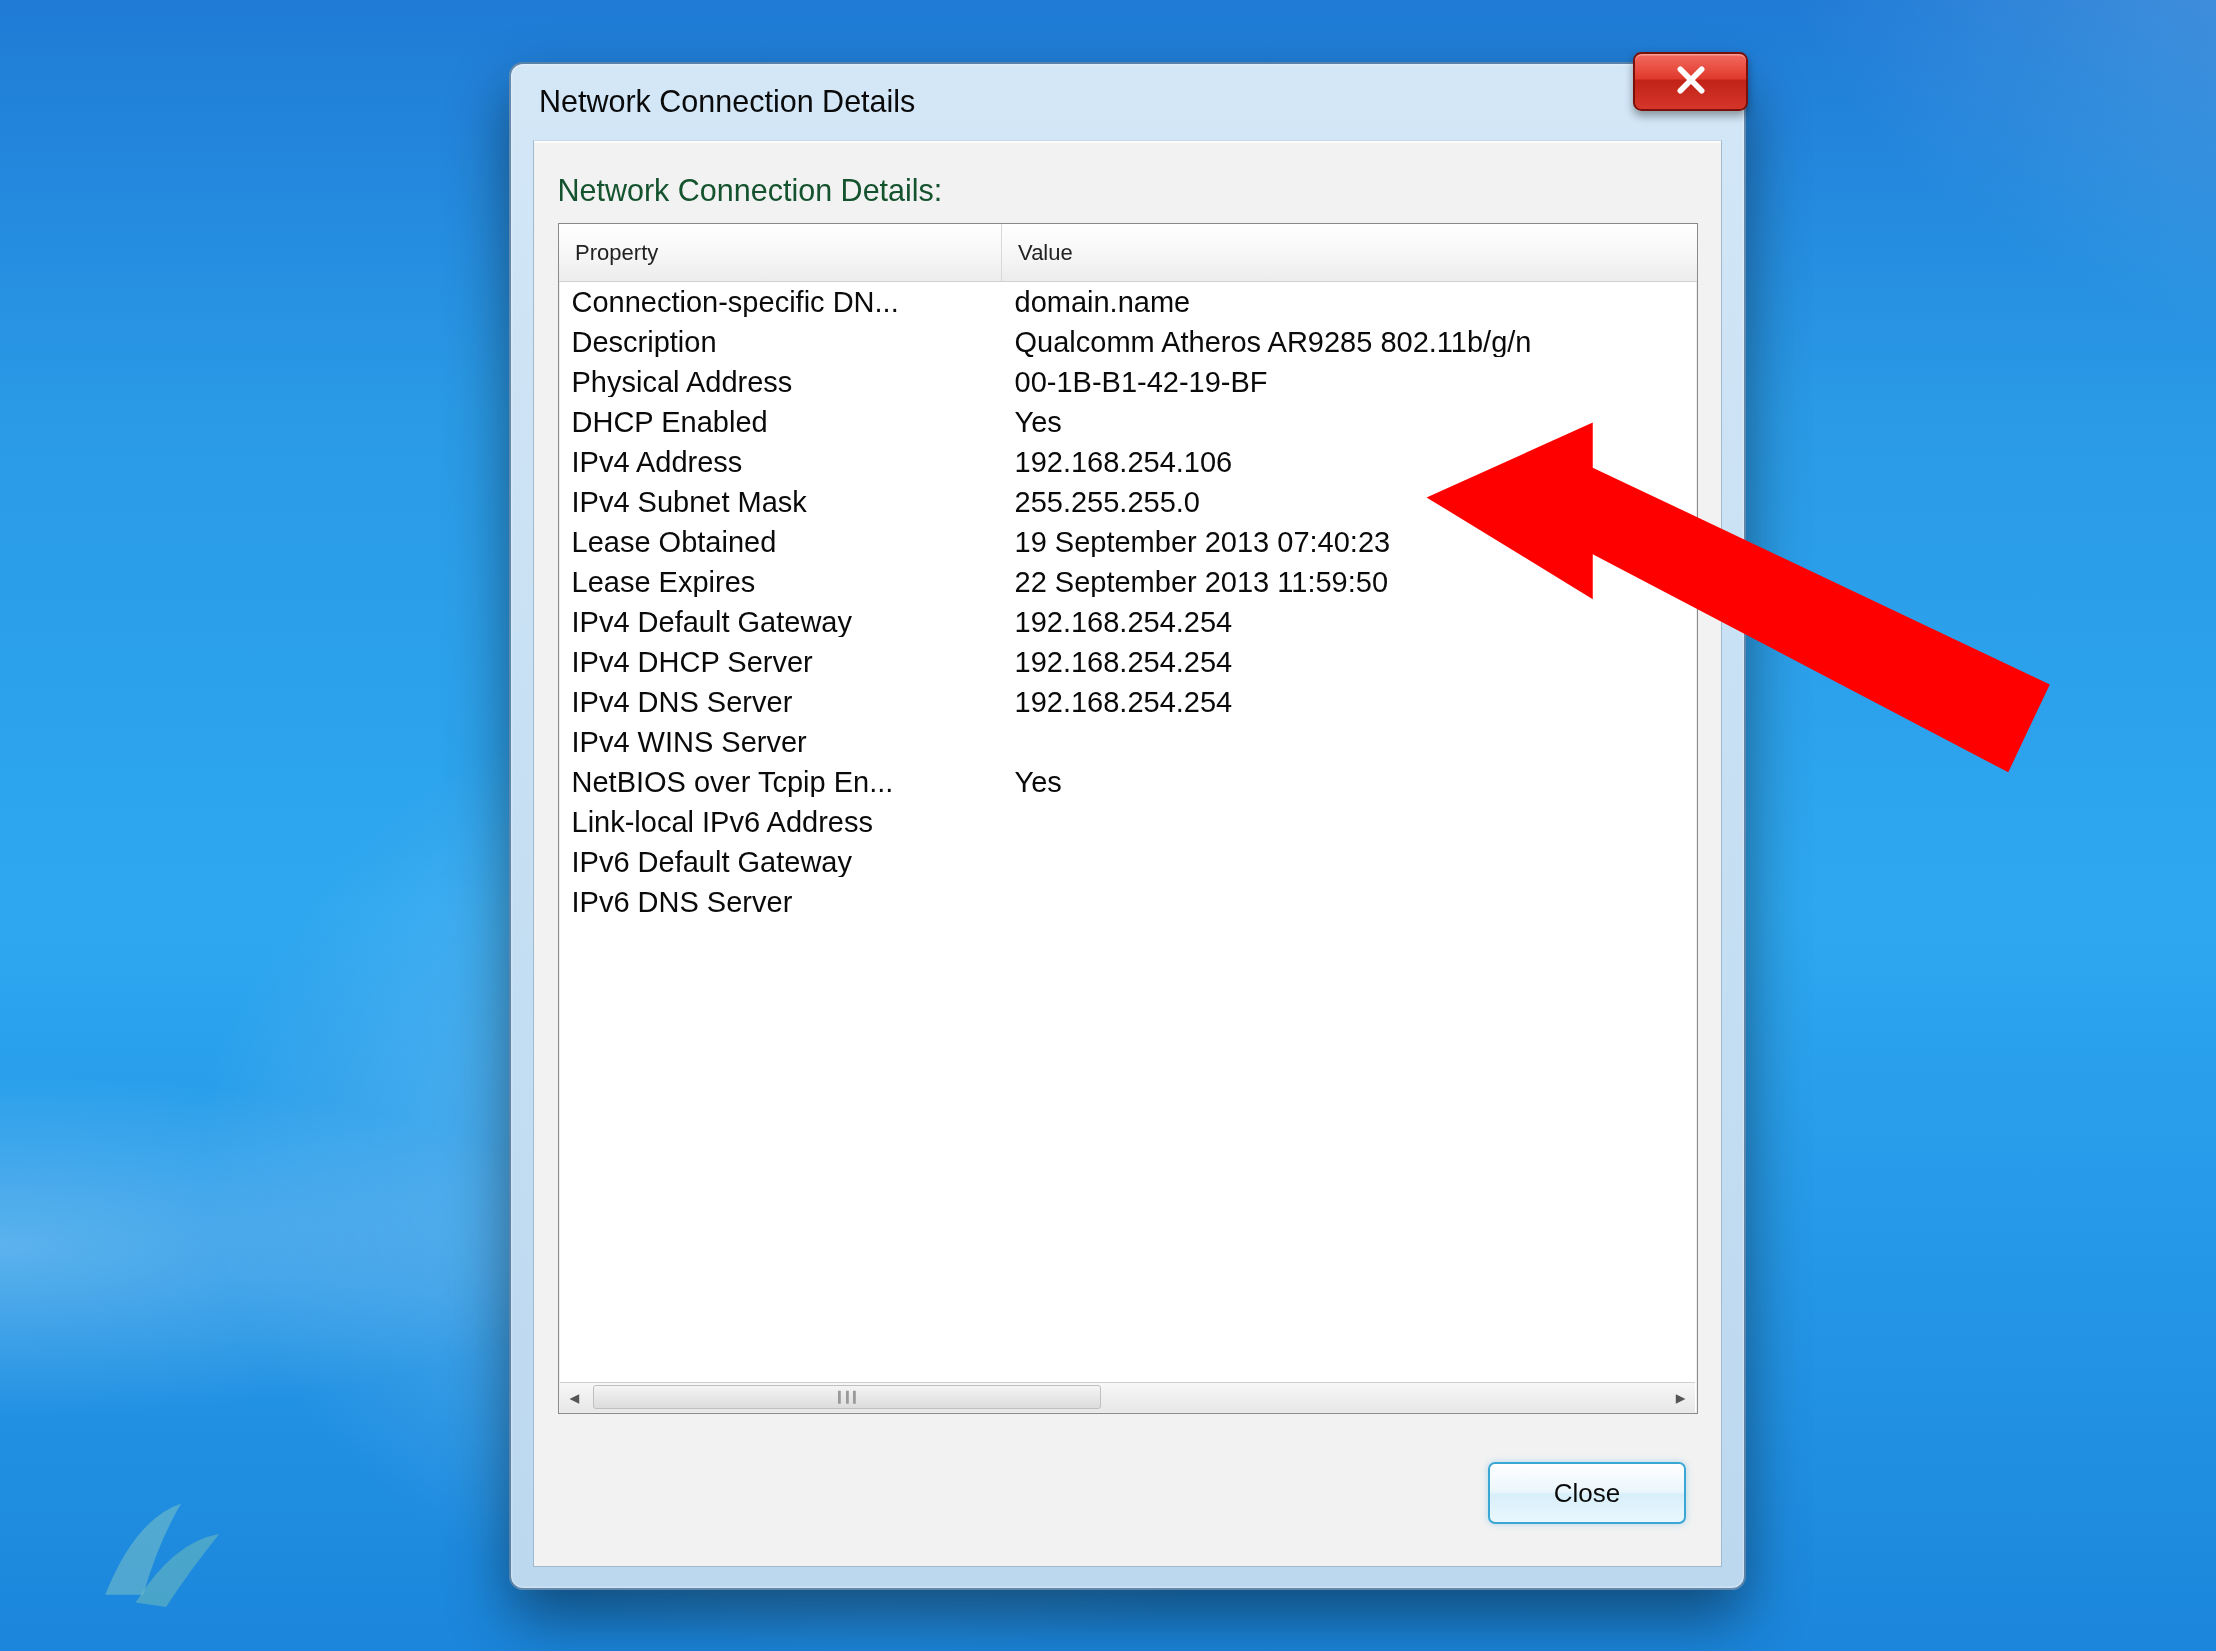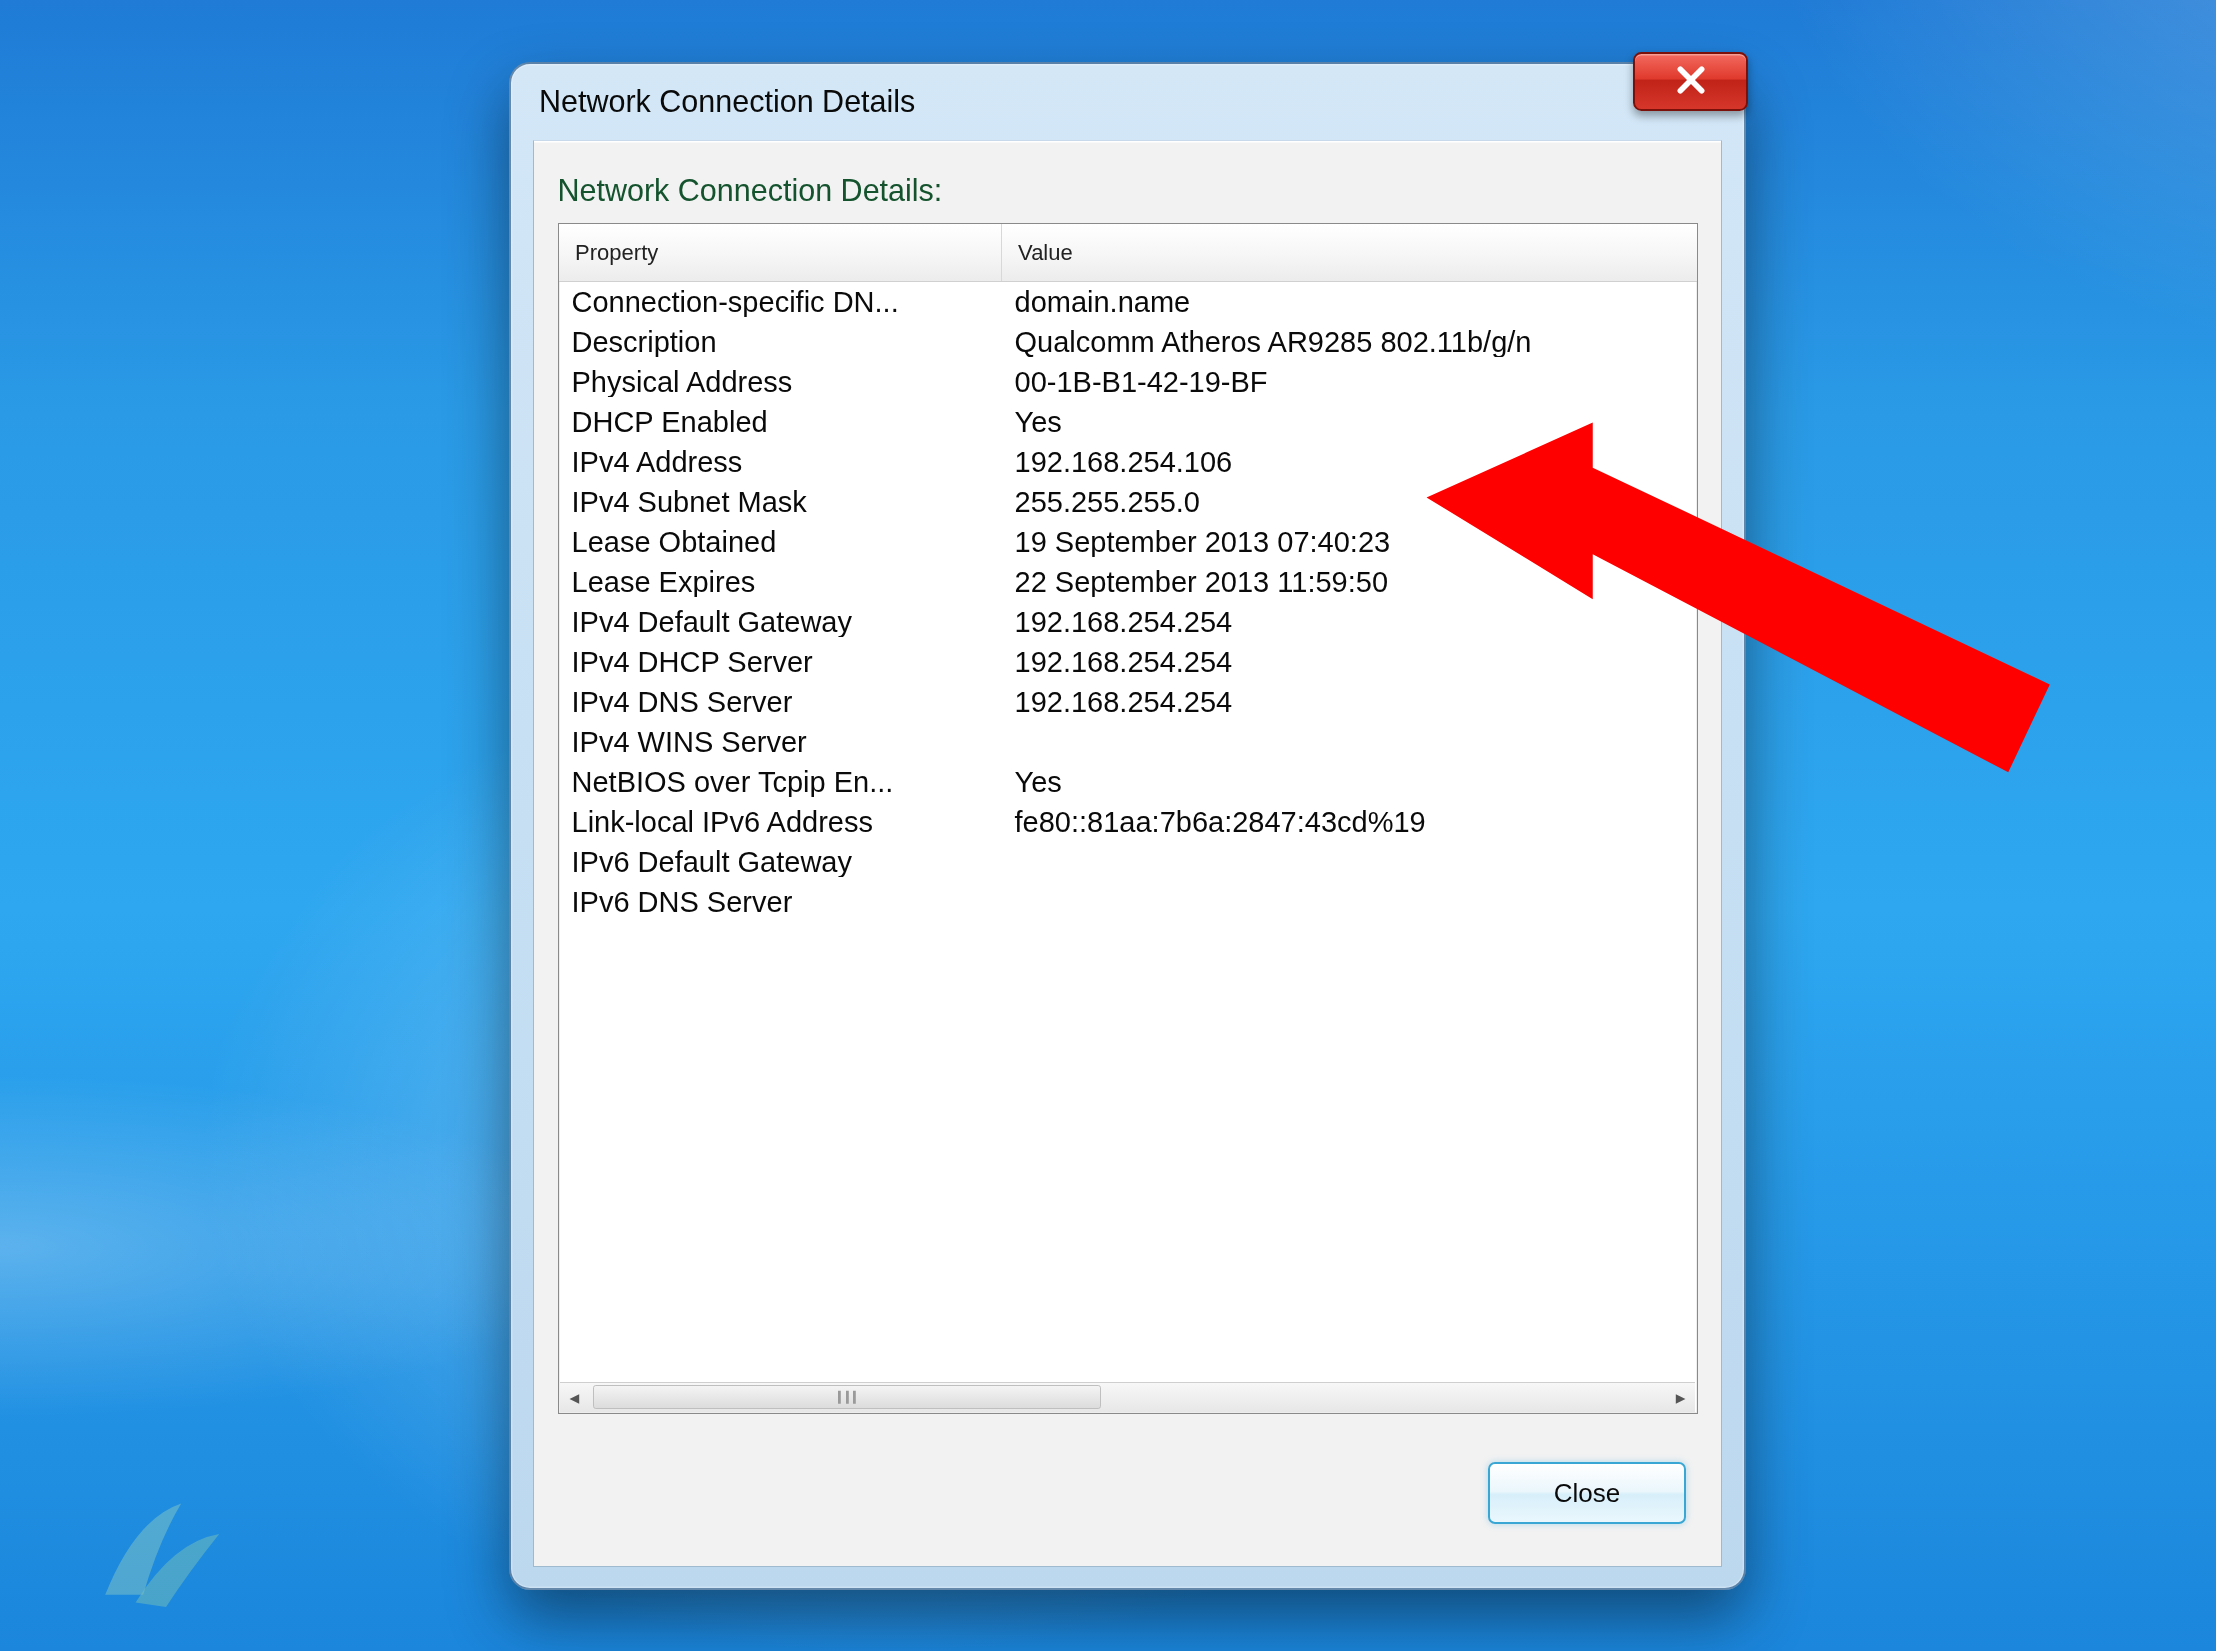--- a/index.html
+++ b/index.html
@@ -29,21 +29,21 @@
     pointer-events: none;
   }
 
   
   .window {
     position: absolute;
     left: 509px;
     top: 62px;
     width: 1233px;
     height: 1524px;
-    border-radius: 21px;
+    border-radius: 14px;
     background: linear-gradient(180deg, #d3e7f7 0%, #c6dff3 50%, #bcd8ef 100%);
     border: 2.1px solid rgba(10,60,110,0.55);
     box-shadow:
       0 0 0 1.4px rgba(255,255,255,0.25) inset,
       0 28px 62px rgba(0,0,0,0.45);
     overflow: visible;
   }
 
   .titlebar {
     position: relative;
@@ -313,21 +313,20 @@
             <div class="lv-row">
               <div class="cell prop">IPv4 WINS Server</div>
               <div class="cell val"></div>
             </div>
             <div class="lv-row">
               <div class="cell prop">NetBIOS over Tcpip En...</div>
               <div class="cell val">Yes</div>
             </div>
             <div class="lv-row">
               <div class="cell prop">Link-local IPv6 Address</div>
-              <div class="cell val">fe80::81aa:7b6a:2847:43cd%19</div>
             </div>
             <div class="lv-row">
               <div class="cell prop">IPv6 Default Gateway</div>
               <div class="cell val"></div>
             </div>
             <div class="lv-row">
               <div class="cell prop">IPv6 DNS Server</div>
               <div class="cell val"></div>
             </div>
           </div>

